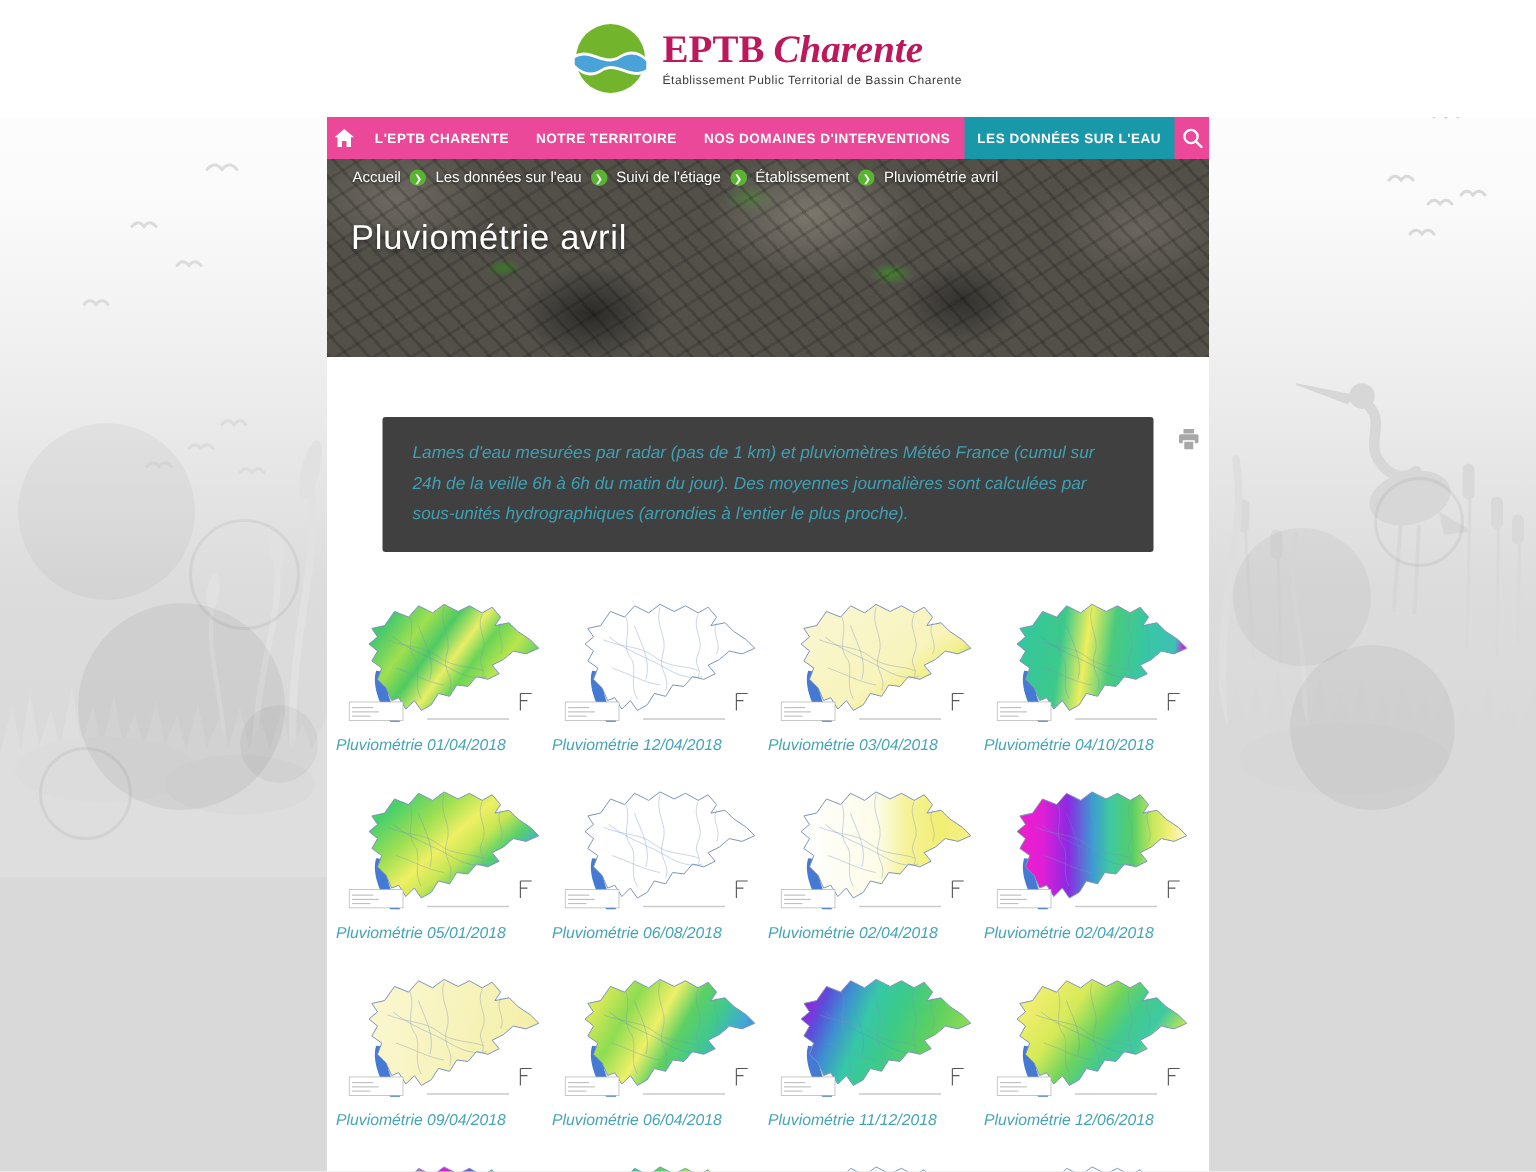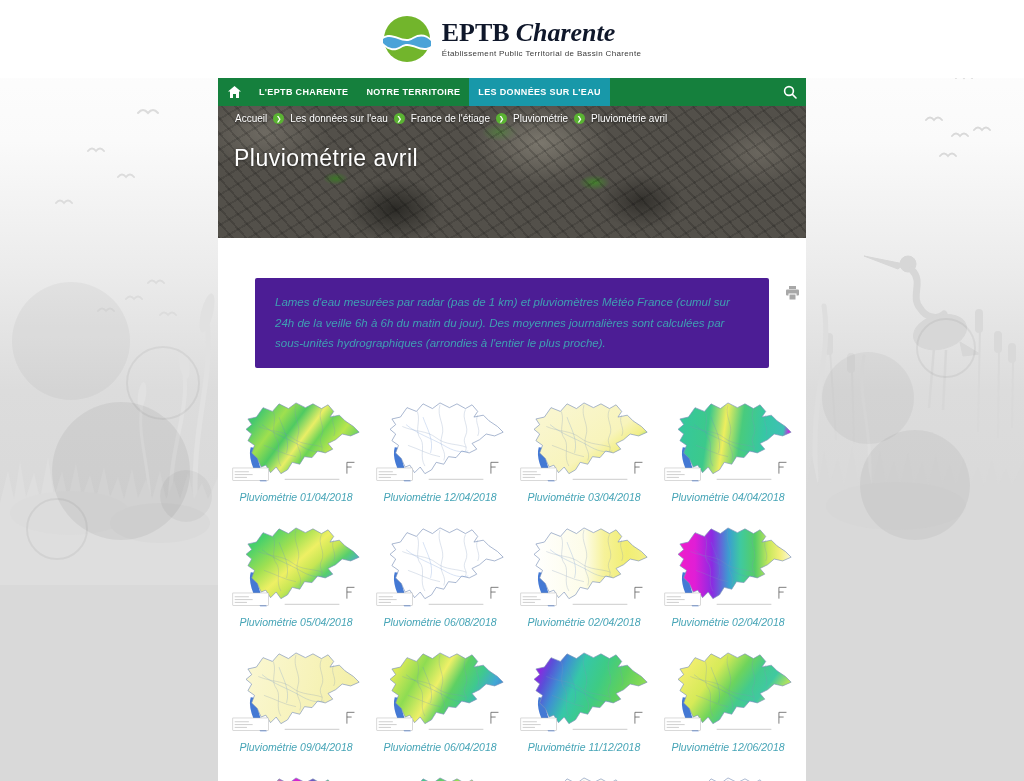--- a/index.html
+++ b/index.html
@@ -8,27 +8,27 @@
     font-family:"Liberation Sans",sans-serif;
     background:linear-gradient(180deg,#ffffff 0%,#fafafa 18%,#ececec 34%,#dcdcdc 50%,#d9d9d9 65%,#d9d9d9 100%);
   }
   
   .silhouette{position:absolute;z-index:0;pointer-events:none}
   .bokeh{position:absolute;border-radius:50%;z-index:0;pointer-events:none}
   
   .site-header{position:absolute;top:0;left:0;width:1024px;height:78px;background:#ffffff;z-index:3;
     display:flex;align-items:center;justify-content:center}
   .logo{display:flex;align-items:center;gap:11px}
-  .logo-text-title{font-family:"Liberation Serif",serif;font-size:26px;color:#0f172a;line-height:1}
+  .logo-text-title{font-family:"Liberation Serif",serif;font-size:26px;color:#be185d;line-height:1}
   .logo-text-title .it{font-style:italic;font-weight:600;margin-left:6px}
   .logo-sub{font-size:8px;color:#3a3a3a;letter-spacing:.35px;margin-top:3px}
   
   .content-col{position:absolute;left:218px;top:78px;width:588px;height:703px;background:#ffffff;z-index:2}
   
-  .main-nav{height:28px;background:#15803d;display:flex;align-items:stretch;color:#fff}
+  .main-nav{height:28px;background:#ec4899;display:flex;align-items:stretch;color:#fff}
   .nav-home{width:32px;display:flex;align-items:center;justify-content:center;cursor:pointer}
   .nav-item{font-size:9px;font-weight:bold;letter-spacing:.35px;padding:0 9px;display:flex;align-items:center;cursor:pointer;white-space:nowrap}
   .nav-item.active{background:#1898a9}
   .nav-search{margin-left:auto;width:32px;display:flex;align-items:center;justify-content:center;cursor:pointer}
   
   .hero{position:relative;height:132px;overflow:hidden;
     background-color:#53504a;
     background-image:
       repeating-linear-gradient(48deg,rgba(0,0,0,.16) 0 2px,rgba(0,0,0,0) 2px 10px),
       repeating-linear-gradient(-31deg,rgba(0,0,0,.12) 0 2px,rgba(0,0,0,0) 2px 13px),
@@ -44,24 +44,24 @@
   .breadcrumb{position:absolute;top:7px;left:17px;display:flex;align-items:center;font-size:10px;color:#fff;
     text-shadow:0 1px 2px rgba(0,0,0,.65)}
   .bc-item{cursor:pointer}
   .bc-sep{width:11px;height:11px;border-radius:50%;background:#5ab332;color:#fff;font-size:6.5px;
     display:inline-flex;align-items:center;justify-content:center;margin:0 6px;text-shadow:none;flex:0 0 auto}
   .page-title{position:absolute;top:24px;left:16px;font-size:23px;font-weight:500;color:#ffffff;
     letter-spacing:.5px;text-shadow:0 1px 3px rgba(0,0,0,.55)}
   
   .main-area{position:relative}
   .print-btn{position:absolute;top:8px;right:6px;cursor:pointer;line-height:0}
-  .info-box{margin:40px 37px 0 37px;background:#4c1d95;color:#3f9fb3;font-size:11.5px;font-style:italic;
+  .info-box{margin:40px 37px 0 37px;background:#404040;color:#3f9fb3;font-size:11.5px;font-style:italic;
     line-height:1.8;padding:14px 20px;border-radius:2px}
   .map-grid{margin-top:30px;display:grid;grid-template-columns:repeat(4,1fr);row-gap:20px;padding:0 6px}
-  .map-cell{margin:0;text-align:center;cursor:pointer}
+  .map-cell{margin:0;cursor:pointer}
   .map-svg{width:132px;height:90px;display:block;margin:0 auto}
   .map-caption{font-size:10.5px;font-style:italic;color:#45a4b6;margin-top:3px;white-space:nowrap}
 </style>
 </head>
 <body>
 
 <svg class="silhouette" style="left:0;top:85px" width="218" height="500" viewBox="0 0 218 500">
   <g fill="none" stroke="#dcdcdc" stroke-width="2" stroke-linecap="round">
     <path d="M138,28 q5,-6 10,0 q5,-6 10,0"></path>
       <path d="M88,66 q4,-5 8,0 q4,-5 8,0"></path>
@@ -150,38 +150,39 @@
 
   <nav class="main-nav">
     <div class="nav-home">
       <svg width="13" height="12" viewBox="0 0 13 12">
         <path d="M6.5,0 L13,5.5 L11,5.5 L11,12 L8,12 L8,8 L5,8 L5,12 L2,12 L2,5.5 L0,5.5 Z" fill="#ffffff"></path>
       </svg>
     </div>
 
     <div class="nav-item">L'EPTB CHARENTE</div>
       <div class="nav-item">NOTRE TERRITOIRE</div>
+      <div class="nav-item">NOS DOMAINES D'INTERVENTIONS</div>
       <div class="nav-item active">LES DONNÉES SUR L'EAU</div>
       <div class="nav-search">
       <svg width="14" height="14" viewBox="0 0 14 14">
         <circle cx="6" cy="6" r="4.4" fill="none" stroke="#ffffff" stroke-width="1.6"></circle>
         <line x1="9.4" y1="9.4" x2="13" y2="13" stroke="#ffffff" stroke-width="1.6" stroke-linecap="round"></line>
       </svg>
     </div>
   </nav>
 
   <div class="hero">
     <div class="breadcrumb">
         <span class="bc-item">Accueil</span>
         <span class="bc-sep">❯</span>
         <span class="bc-item">Les données sur l'eau</span>
         <span class="bc-sep">❯</span>
-        <span class="bc-item">France de l'étiage</span>
+        <span class="bc-item">Suivi de l'étiage</span>
         <span class="bc-sep">❯</span>
-        <span class="bc-item">Pluviométrie</span>
+        <span class="bc-item">Établissement</span>
         <span class="bc-sep">❯</span>
         <span class="bc-item">Pluviométrie avril</span>
       </div>
     <h1 class="page-title">Pluviométrie avril</h1>
   </div>
 
   <div class="main-area">
     <div class="print-btn">
       <svg width="15" height="14" viewBox="0 0 15 14">
         <rect x="4" y="0" width="7" height="3" fill="#a8a8a8"></rect>
@@ -320,21 +321,21 @@
               <path d="M34,28 C46,38 60,42 74,50 C84,56 92,58 100,56"></path>
               <path d="M52,20 C56,32 64,44 60,58"></path>
             </g>
   <rect x="3" y="74" width="38" height="13" fill="#ffffff" stroke="#b0b0b0" stroke-width="0.5"></rect>
   <line x1="5" y1="78" x2="20" y2="78" stroke="#999" stroke-width="0.5"></line>
   <line x1="5" y1="81" x2="24" y2="81" stroke="#999" stroke-width="0.5"></line>
   <line x1="5" y1="84" x2="18" y2="84" stroke="#999" stroke-width="0.5"></line>
   <line x1="58" y1="86" x2="116" y2="86" stroke="#c9c9c9" stroke-width="1"></line>
   <path d="M124,68 v12 M124,68 h8 M124,73 h5" stroke="#555" stroke-width="0.8" fill="none"></path>
   </svg>
-          <figcaption class="map-caption">Pluviométrie 04/04/2018</figcaption>
+          <figcaption class="map-caption">Pluviométrie 04/10/2018</figcaption>
         </figure>
         <figure class="map-cell">
           <svg class="map-svg" viewBox="0 0 140 95">
   <defs>
               <linearGradient id="g4" x1="0.090" y1="0.213" x2="0.910" y2="0.787">
                 <stop offset="0" stop-color="#47d06b"></stop>
                 <stop offset="0.25" stop-color="#9fe052"></stop>
                 <stop offset="0.45" stop-color="#eef064"></stop>
                 <stop offset="0.6" stop-color="#c6e654"></stop>
                 <stop offset="0.75" stop-color="#57cf6d"></stop>
@@ -356,21 +357,21 @@
               <path d="M34,28 C46,38 60,42 74,50 C84,56 92,58 100,56"></path>
               <path d="M52,20 C56,32 64,44 60,58"></path>
             </g>
   <rect x="3" y="74" width="38" height="13" fill="#ffffff" stroke="#b0b0b0" stroke-width="0.5"></rect>
   <line x1="5" y1="78" x2="20" y2="78" stroke="#999" stroke-width="0.5"></line>
   <line x1="5" y1="81" x2="24" y2="81" stroke="#999" stroke-width="0.5"></line>
   <line x1="5" y1="84" x2="18" y2="84" stroke="#999" stroke-width="0.5"></line>
   <line x1="58" y1="86" x2="116" y2="86" stroke="#c9c9c9" stroke-width="1"></line>
   <path d="M124,68 v12 M124,68 h8 M124,73 h5" stroke="#555" stroke-width="0.8" fill="none"></path>
   </svg>
-          <figcaption class="map-caption">Pluviométrie 05/04/2018</figcaption>
+          <figcaption class="map-caption">Pluviométrie 05/01/2018</figcaption>
         </figure>
         <figure class="map-cell">
           <svg class="map-svg" viewBox="0 0 140 95">
   <defs>
               <linearGradient id="g5" x1="0.000" y1="0.500" x2="1.000" y2="0.500">
                 <stop offset="0" stop-color="#ffffff"></stop>
                 <stop offset="1" stop-color="#ffffff"></stop>
               </linearGradient>
             </defs>
   <path d="M22,52 C19,62 24,75 32,88 L39,88 C31,74 28,63 30,53 Z" fill="#4479d4"></path>

